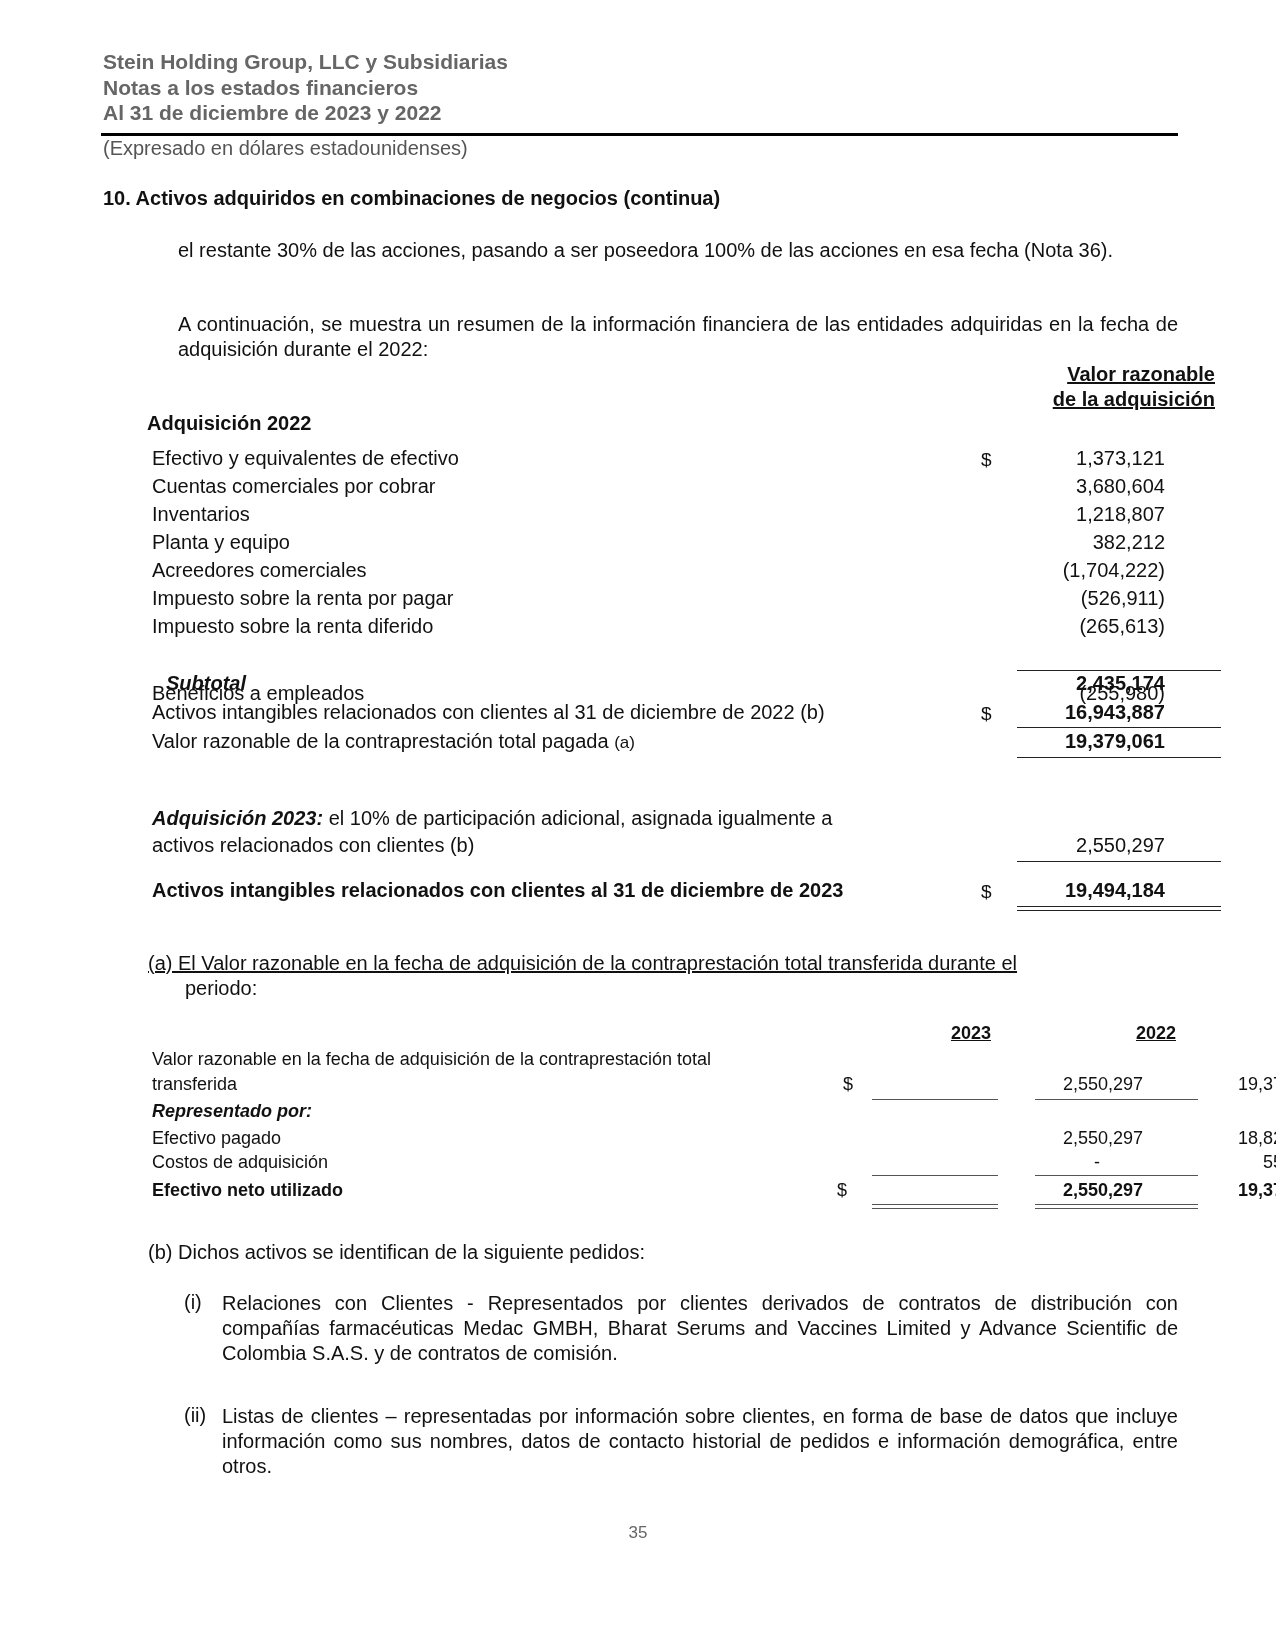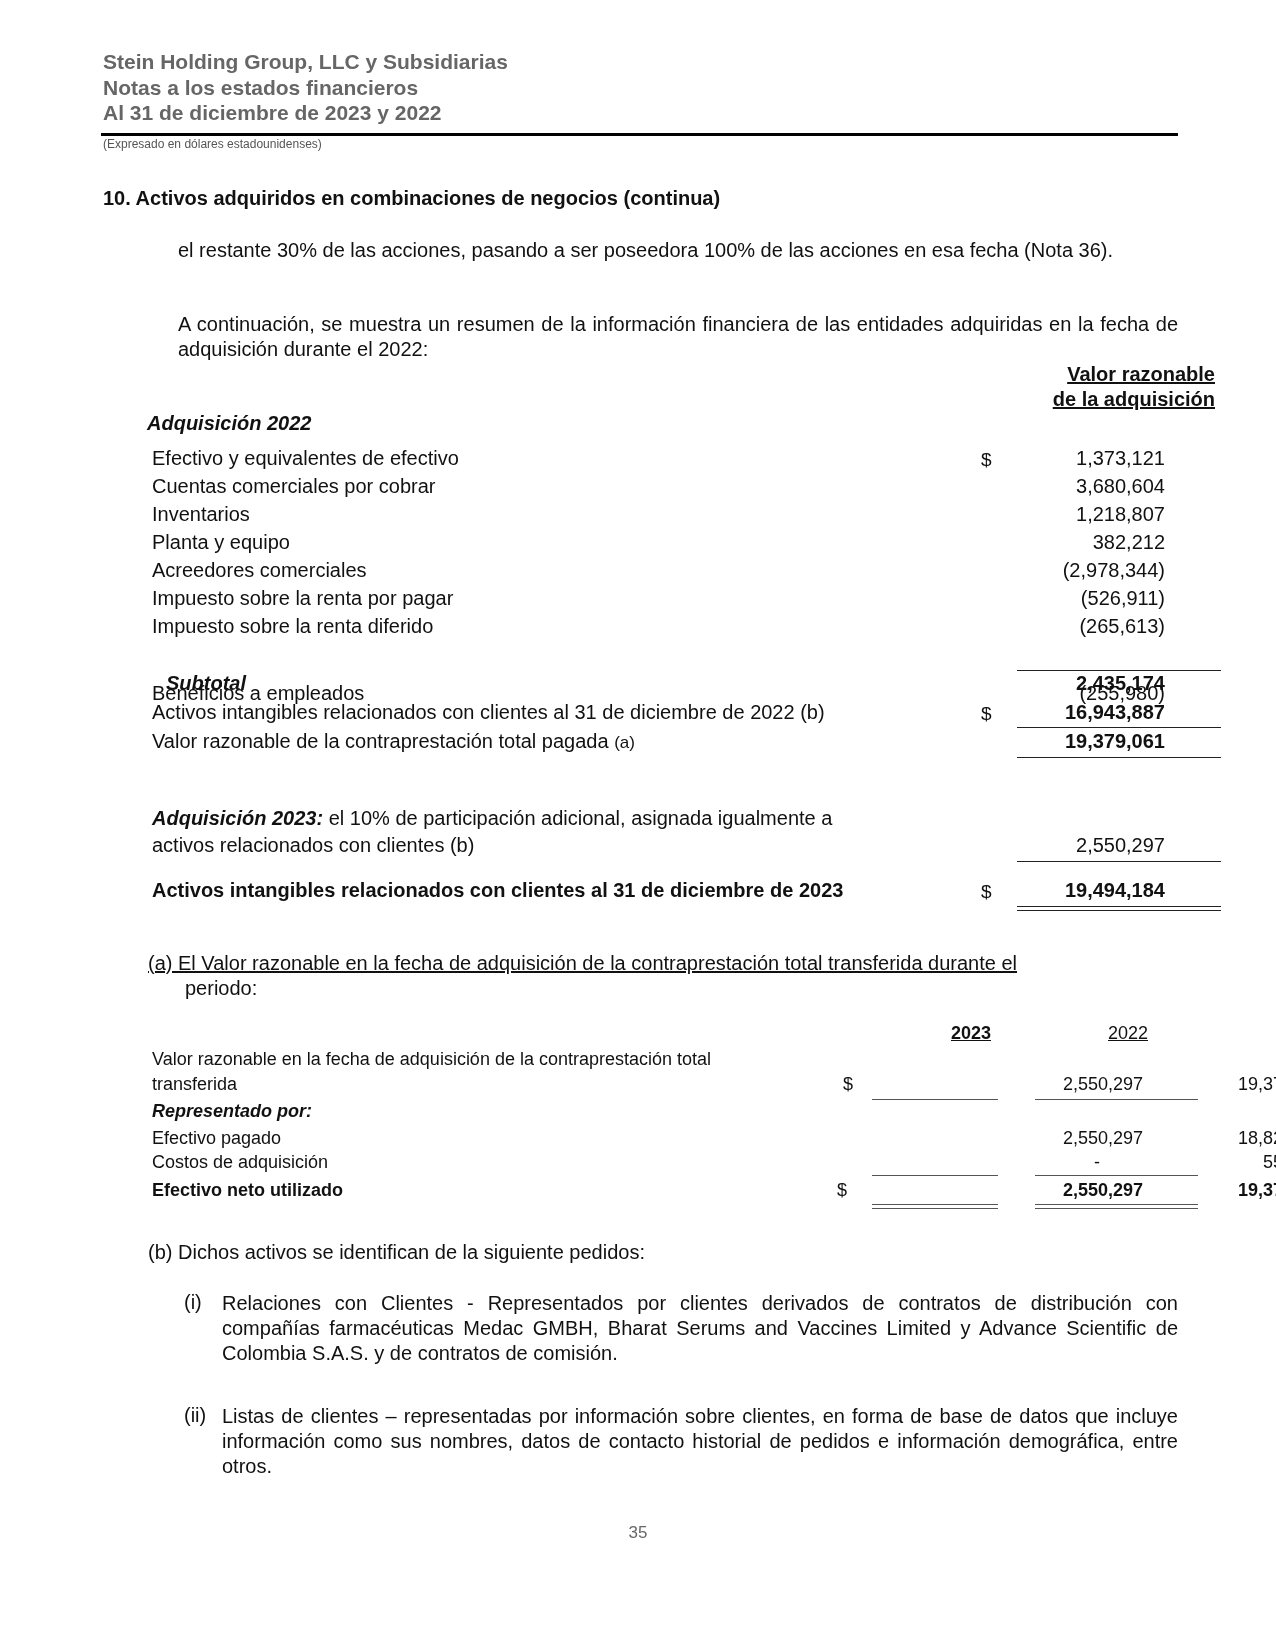--- a/index.html
+++ b/index.html
@@ -1,20 +1,20 @@
 <!DOCTYPE html>
 <html><head>
 <meta charset="utf-8">
 <style>
   html, body { margin:0; padding:0; background:#ffffff; }
   body { width:1276px; height:1651px; position:relative; font-family:"Liberation Sans", sans-serif; color:#111; overflow:hidden; }
   .abs { position:absolute; }
   .hdr { left:103px; font-weight:bold; font-size:21px; color:#666; line-height:26px; }
   .hdr-rule { left:101px; top:133px; width:1077px; height:0; border-top:3px solid #000; }
-  .expr { left:103px; top:137px; font-size:12px; color:#555; }
+  .expr { left:103px; top:137px; font-size:20px; color:#555; }
   .sec-title { left:103px; top:187px; font-size:20px; font-weight:bold; }
   .para { left:178px; width:1000px; font-size:20px; line-height:25px; text-align:justify; }
   .colhead { font-size:20px; font-weight:bold; text-decoration:underline; text-align:right; right:61px; line-height:25px; }
   .t1-row { position:absolute; left:152px; width:1070px; height:28px; font-size:20px; }
   .t1-row .lbl { position:absolute; left:0; top:0; white-space:nowrap; }
   .t1-row .cur { position:absolute; left:829px; top:2px; font-size:19px; }
   .t1-row .val { position:absolute; right:57px; top:0; text-align:right; }
   .t1-row.bold .val, .t1-row.bold .lbl { font-weight:bold; }
   .rule { position:absolute; height:0; border-top:1.5px solid #222; }
   .dbl { position:absolute; height:3px; border-top:1.5px solid #222; border-bottom:1.5px solid #222; }
@@ -35,21 +35,21 @@
 <div class="abs hdr-rule"></div>
 <div class="abs expr">(Expresado en dólares estadounidenses)</div>
 
 <div class="abs sec-title">10.  Activos adquiridos en combinaciones de negocios (continua)</div>
 
 <div class="abs para" style="top:238px;">el restante 30% de las acciones, pasando a ser poseedora 100% de las acciones en esa fecha (Nota 36).</div>
 <div class="abs para" style="top:312px;">A continuación, se muestra un resumen de la información financiera de las entidades adquiridas en la fecha de adquisición durante el 2022:</div>
 
 <div class="abs colhead" style="top:362px;margin-left:32px;">Valor razonable</div>
 <div class="abs colhead" style="top:387px;">de la adquisición</div>
-<div class="abs" style="left:147px; top:412px; font-size:20px; font-weight:bold; font-style:italic;">Adquisición 2022</div>
+<div class="abs" style="left:147px; top:412px; font-size:20px; font-weight:bold; ">Adquisición 2022</div>
 
 <div id="t1">
   <div class="t1-row" style="top:447px;">
     <span class="lbl">Efectivo y equivalentes de efectivo</span>
     <span class="cur">$</span>
     <span class="val">1,373,121</span>
   </div>
   <div class="t1-row" style="top:475px;">
     <span class="lbl">Cuentas comerciales por cobrar</span>
     <span class="val">3,680,604</span>
@@ -57,21 +57,21 @@
   <div class="t1-row" style="top:503px;">
     <span class="lbl">Inventarios</span>
     <span class="val">1,218,807</span>
   </div>
   <div class="t1-row" style="top:531px;">
     <span class="lbl">Planta y equipo</span>
     <span class="val">382,212</span>
   </div>
   <div class="t1-row" style="top:559px;">
     <span class="lbl">Acreedores comerciales</span>
-    <span class="val">(2,978,344)</span>
+    <span class="val">(1,704,222)</span>
   </div>
   <div class="t1-row" style="top:587px;">
     <span class="lbl">Impuesto sobre la renta por pagar</span>
     <span class="val">(526,911)</span>
   </div>
   <div class="t1-row" style="top:615px;">
     <span class="lbl">Impuesto sobre la renta diferido</span>
     <span class="val">(265,613)</span>
   </div>
   <div class="t1-row" style="top:643px;margin-top:39px;">
@@ -110,21 +110,21 @@
     <span class="cur" style="font-weight:normal;">$</span>
     <span class="val">19,494,184</span>
   </div>
   <div class="dbl" style="left:1017px; width:204px; top:906px;"></div>
 </div>
 
 <div class="abs para" style="left:148px; width:1030px; top:951px;text-decoration:underline;">(a) El Valor razonable en la fecha de adquisición de la contraprestación total transferida durante el</div>
 <div class="abs para" style="left:185px; top:976px;">periodo:</div>
 
 <div class="abs t2" style="left:900px; width:91px; text-align:right; top:1023px; font-weight:bold; text-decoration:underline;">2023</div>
-<div class="abs t2" style="left:1080px; width:96px; text-align:center; top:1023px; font-weight:normal; text-decoration:underline;">2022</div>
+<div class="abs t2" style="left:1080px; width:96px; text-align:right; top:1023px; font-weight:bold; text-decoration:underline;">2022</div>
 
 <div id="t2">
   <div class="t2-row" style="top:1049px;">
     <span class="lbl">Valor razonable en la fecha de adquisición de la contraprestación total</span>
   </div>
   <div class="t2-row" style="top:1074px;">
     <span class="lbl">transferida</span>
     <span class="cur">$</span>
     <span class="v23">2,550,297</span>
     <span class="v22">19,379,061</span>

